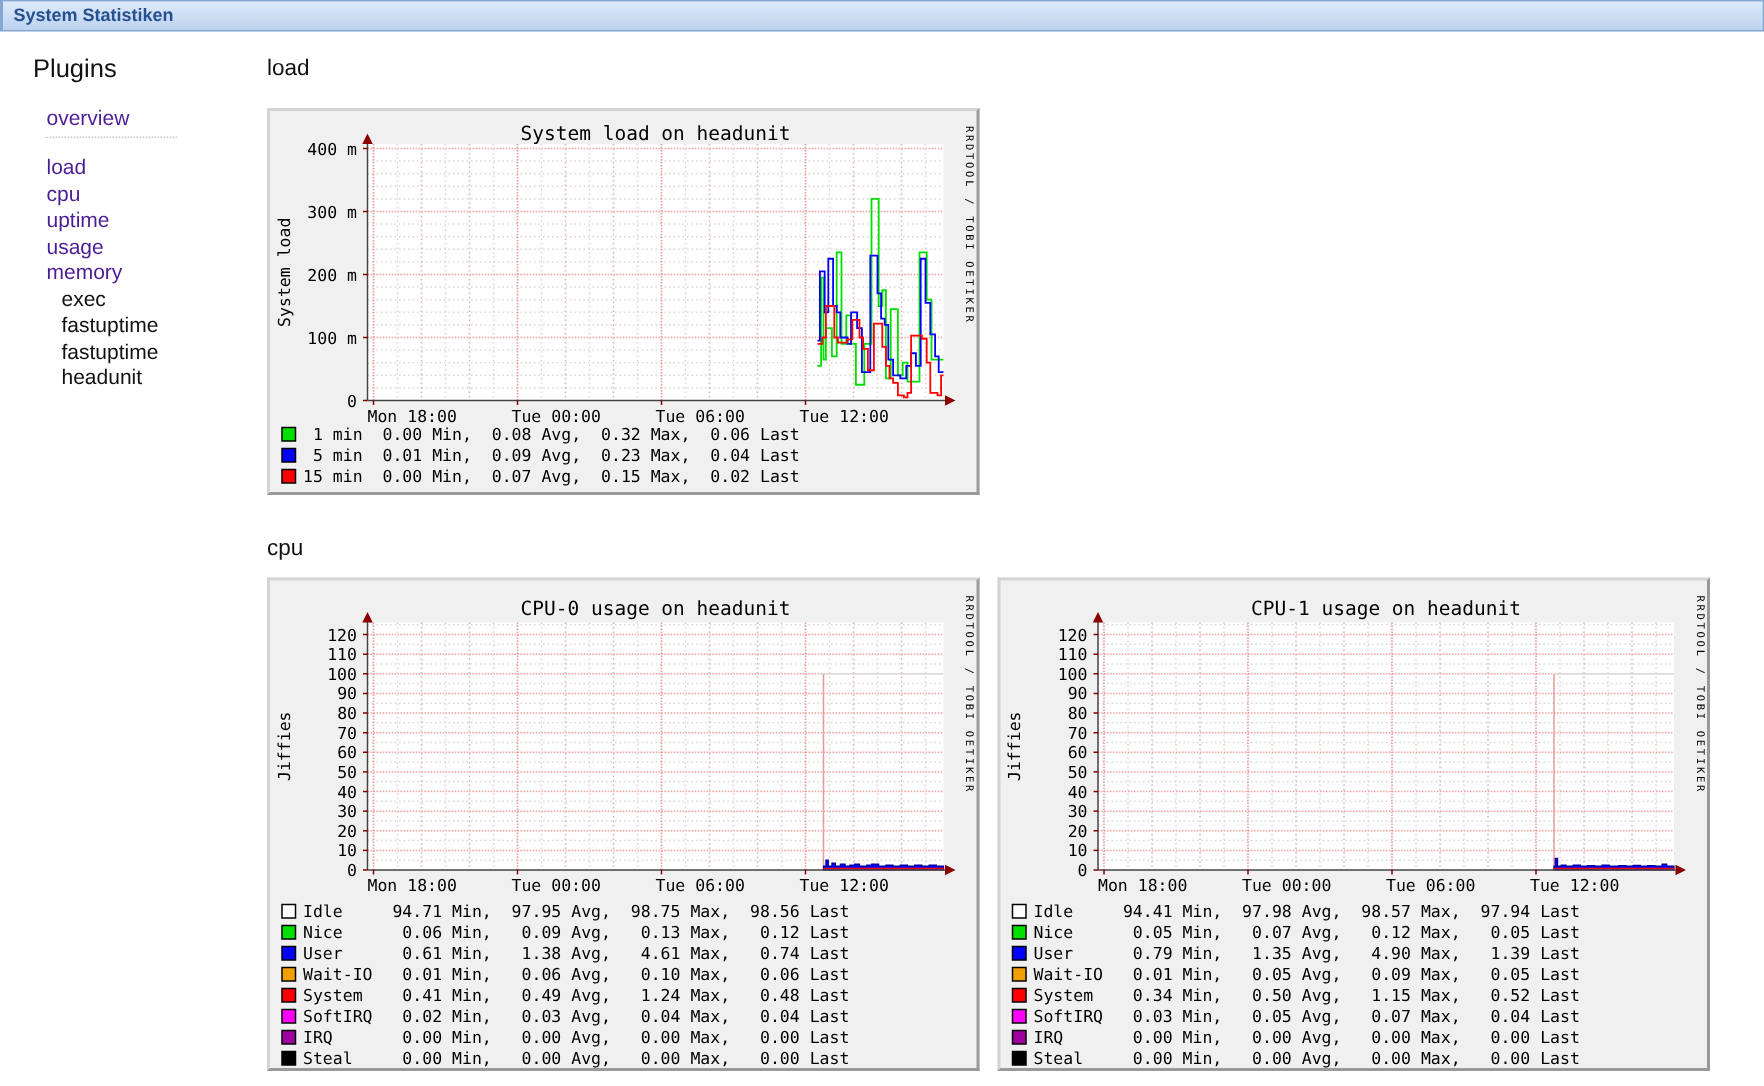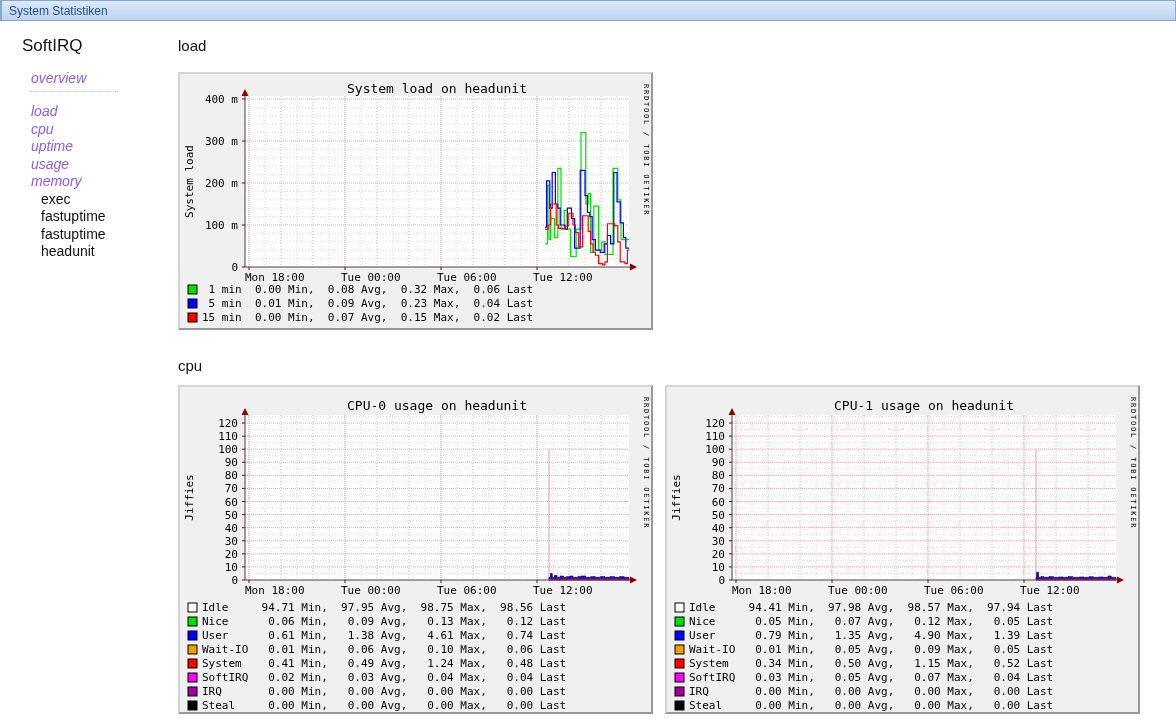--- a/index.html
+++ b/index.html
@@ -1,22 +1,22 @@
 <!DOCTYPE html>
 <html><head>
 <meta charset="utf-8">
 <style>
   html,body{margin:0;padding:0;width:1176px;height:724px;overflow:hidden;background:#ffffff;
     font-family:"Liberation Sans",sans-serif;position:relative;}
   .header{position:absolute;left:0;top:0;width:1176px;height:21px;box-sizing:border-box;
     background:linear-gradient(#ddeafa,#bcd2ee);border:1px solid #86a6d3;border-left:2px solid #86a6d3;}
-  .header span{display:inline-block;padding-left:7px;font-size:12px;font-weight:normal;color:#26508f;line-height:19px;}
+  .header span{display:inline-block;padding-left:7px;font-size:12px;font-weight:bold;color:#26508f;line-height:19px;}
   .sidebar{position:absolute;left:22px;top:36px;width:150px;}
   .plugins-heading{font-size:17px;color:#111;line-height:20px;}
-  .side-link{font-size:14px;font-style:italic;color:#8b5cf6;line-height:17.5px;margin-left:9px;cursor:pointer;}
+  .side-link{font-size:14px;color:#4c1d95;line-height:17.5px;margin-left:9px;cursor:pointer;}
   .side-link.first{margin-top:14px;line-height:17px;}
   .side-sep{border-top:1px dotted #c6c6c6;width:88px;margin:4px 0 11px 8px;height:0;}
   .side-item{font-size:14px;color:#111;line-height:17.5px;margin-left:19px;}
   .section-heading{position:absolute;font-size:15px;color:#111;line-height:18px;}
   #sec-load{left:178px;top:37px;}
   #sec-cpu{left:178px;top:357px;}
   .rrd{position:absolute;background:#f0f0f0;box-sizing:border-box;
     border:2px solid;border-color:#d4d4d4 #999999 #999999 #d4d4d4;}
   #g0{left:178px;top:72px;width:475px;height:258px;}
   #g1{left:178px;top:385px;width:475px;height:329px;}
@@ -24,21 +24,21 @@
   svg text{font-family:"DejaVu Sans Mono",monospace;fill:#000000;}
 </style>
 </head>
 <body>
 
 <div class="header">
   <span>System Statistiken</span>
 </div>
 
 <div class="sidebar">
-  <div class="plugins-heading">SoftIRQ</div>
+  <div class="plugins-heading">Plugins</div>
   <div id="sidebar-items">
       <div class="side-link first">overview</div>
       <div class="side-sep"></div>
       <div class="side-link">load</div>
       <div class="side-link">cpu</div>
       <div class="side-link">uptime</div>
       <div class="side-link">usage</div>
       <div class="side-link">memory</div>
       <div class="side-item">exec</div>
       <div class="side-item">fastuptime</div>

